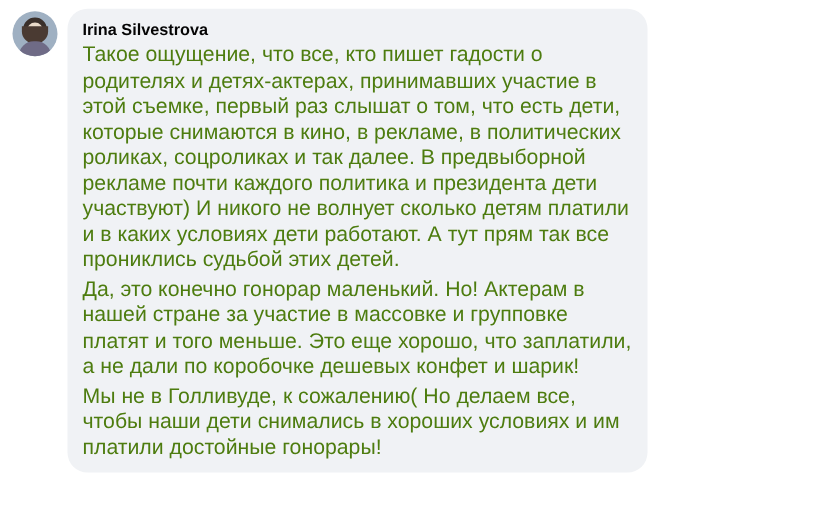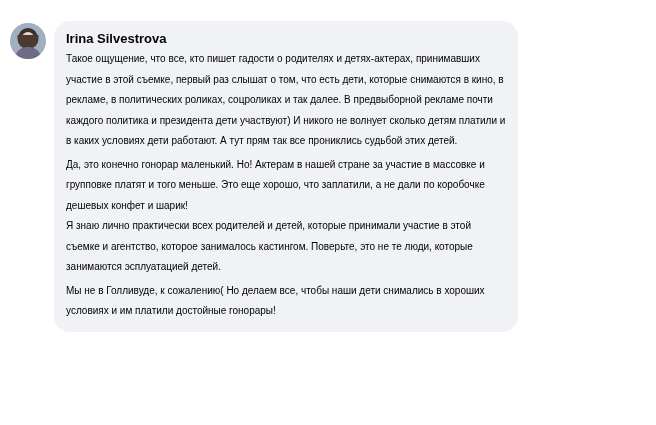--- a/index.html
+++ b/index.html
@@ -11,21 +11,21 @@
     height: 425px;
     background: #ffffff;
     font-family: "Liberation Sans", sans-serif;
     overflow: hidden;
   }
   .comment-root {
     position: relative;
     width: 528px;
     height: 425px;
     box-sizing: border-box;
-    padding: 21px 10px 0 10px;
+    padding: 7px 10px 0 10px;
     background: #ffffff;
   }
   .comment-row {
     display: flex;
     align-items: flex-start;
   }
   .avatar {
     width: 36px;
     height: 36px;
     border-radius: 50%;
@@ -89,23 +89,23 @@
   }
   .author {
     font-size: 13px;
     font-weight: bold;
     color: #050505;
     line-height: 16px;
     margin-bottom: 2px;
     display: inline-block;
   }
   .ptext {
-    font-size: 10px;
+    font-size: 17px;
     line-height: 20.5px;
-    color: #000000;
+    color: #4d7c0f;
     margin: 0;
     white-space: pre-wrap;
     word-wrap: break-word;
   }
   .ptext + .ptext {
     margin-top: 3px;
   }
   .ptext.tight {
     margin-top: 0;
   }
@@ -121,20 +121,19 @@
       <div class="face"></div>
       <div class="hair2"></div>
       <div class="body"></div>
     </div>
 
     <div class="bubble-wrap">
       <div class="bubble">
         <div class="author">Irina Silvestrova</div>
         <p class="ptext tight">Такое ощущение, что все, кто пишет гадости о родителях и детях-актерах, принимавших участие в этой съемке, первый раз слышат о том, что есть дети, которые снимаются в кино, в рекламе, в политических роликах, соцроликах и так далее. В предвыборной рекламе почти каждого политика и президента дети участвуют) И никого не волнует сколько детям платили и в каких условиях дети работают. А тут прям так все прониклись судьбой этих детей.</p>
         <p class="ptext">Да, это конечно гонорар маленький. Но! Актерам в нашей стране за участие в массовке и групповке платят и того меньше. Это еще хорошо, что заплатили, а не дали по коробочке дешевых конфет и шарик!</p>
-        <p class="ptext tight">Я знаю лично практически всех родителей и детей, которые принимали участие в этой съемке и агентство, которое занималось кастингом. Поверьте, это не те люди, которые занимаются эсплуатацией детей.</p>
         <p class="ptext">Мы не в Голливуде, к сожалению( Но делаем все, чтобы наши дети снимались в хороших условиях и им платили достойные гонорары!</p>
       </div>
 
     </div>
   </div>
 
 </div>
 
 </body></html>

